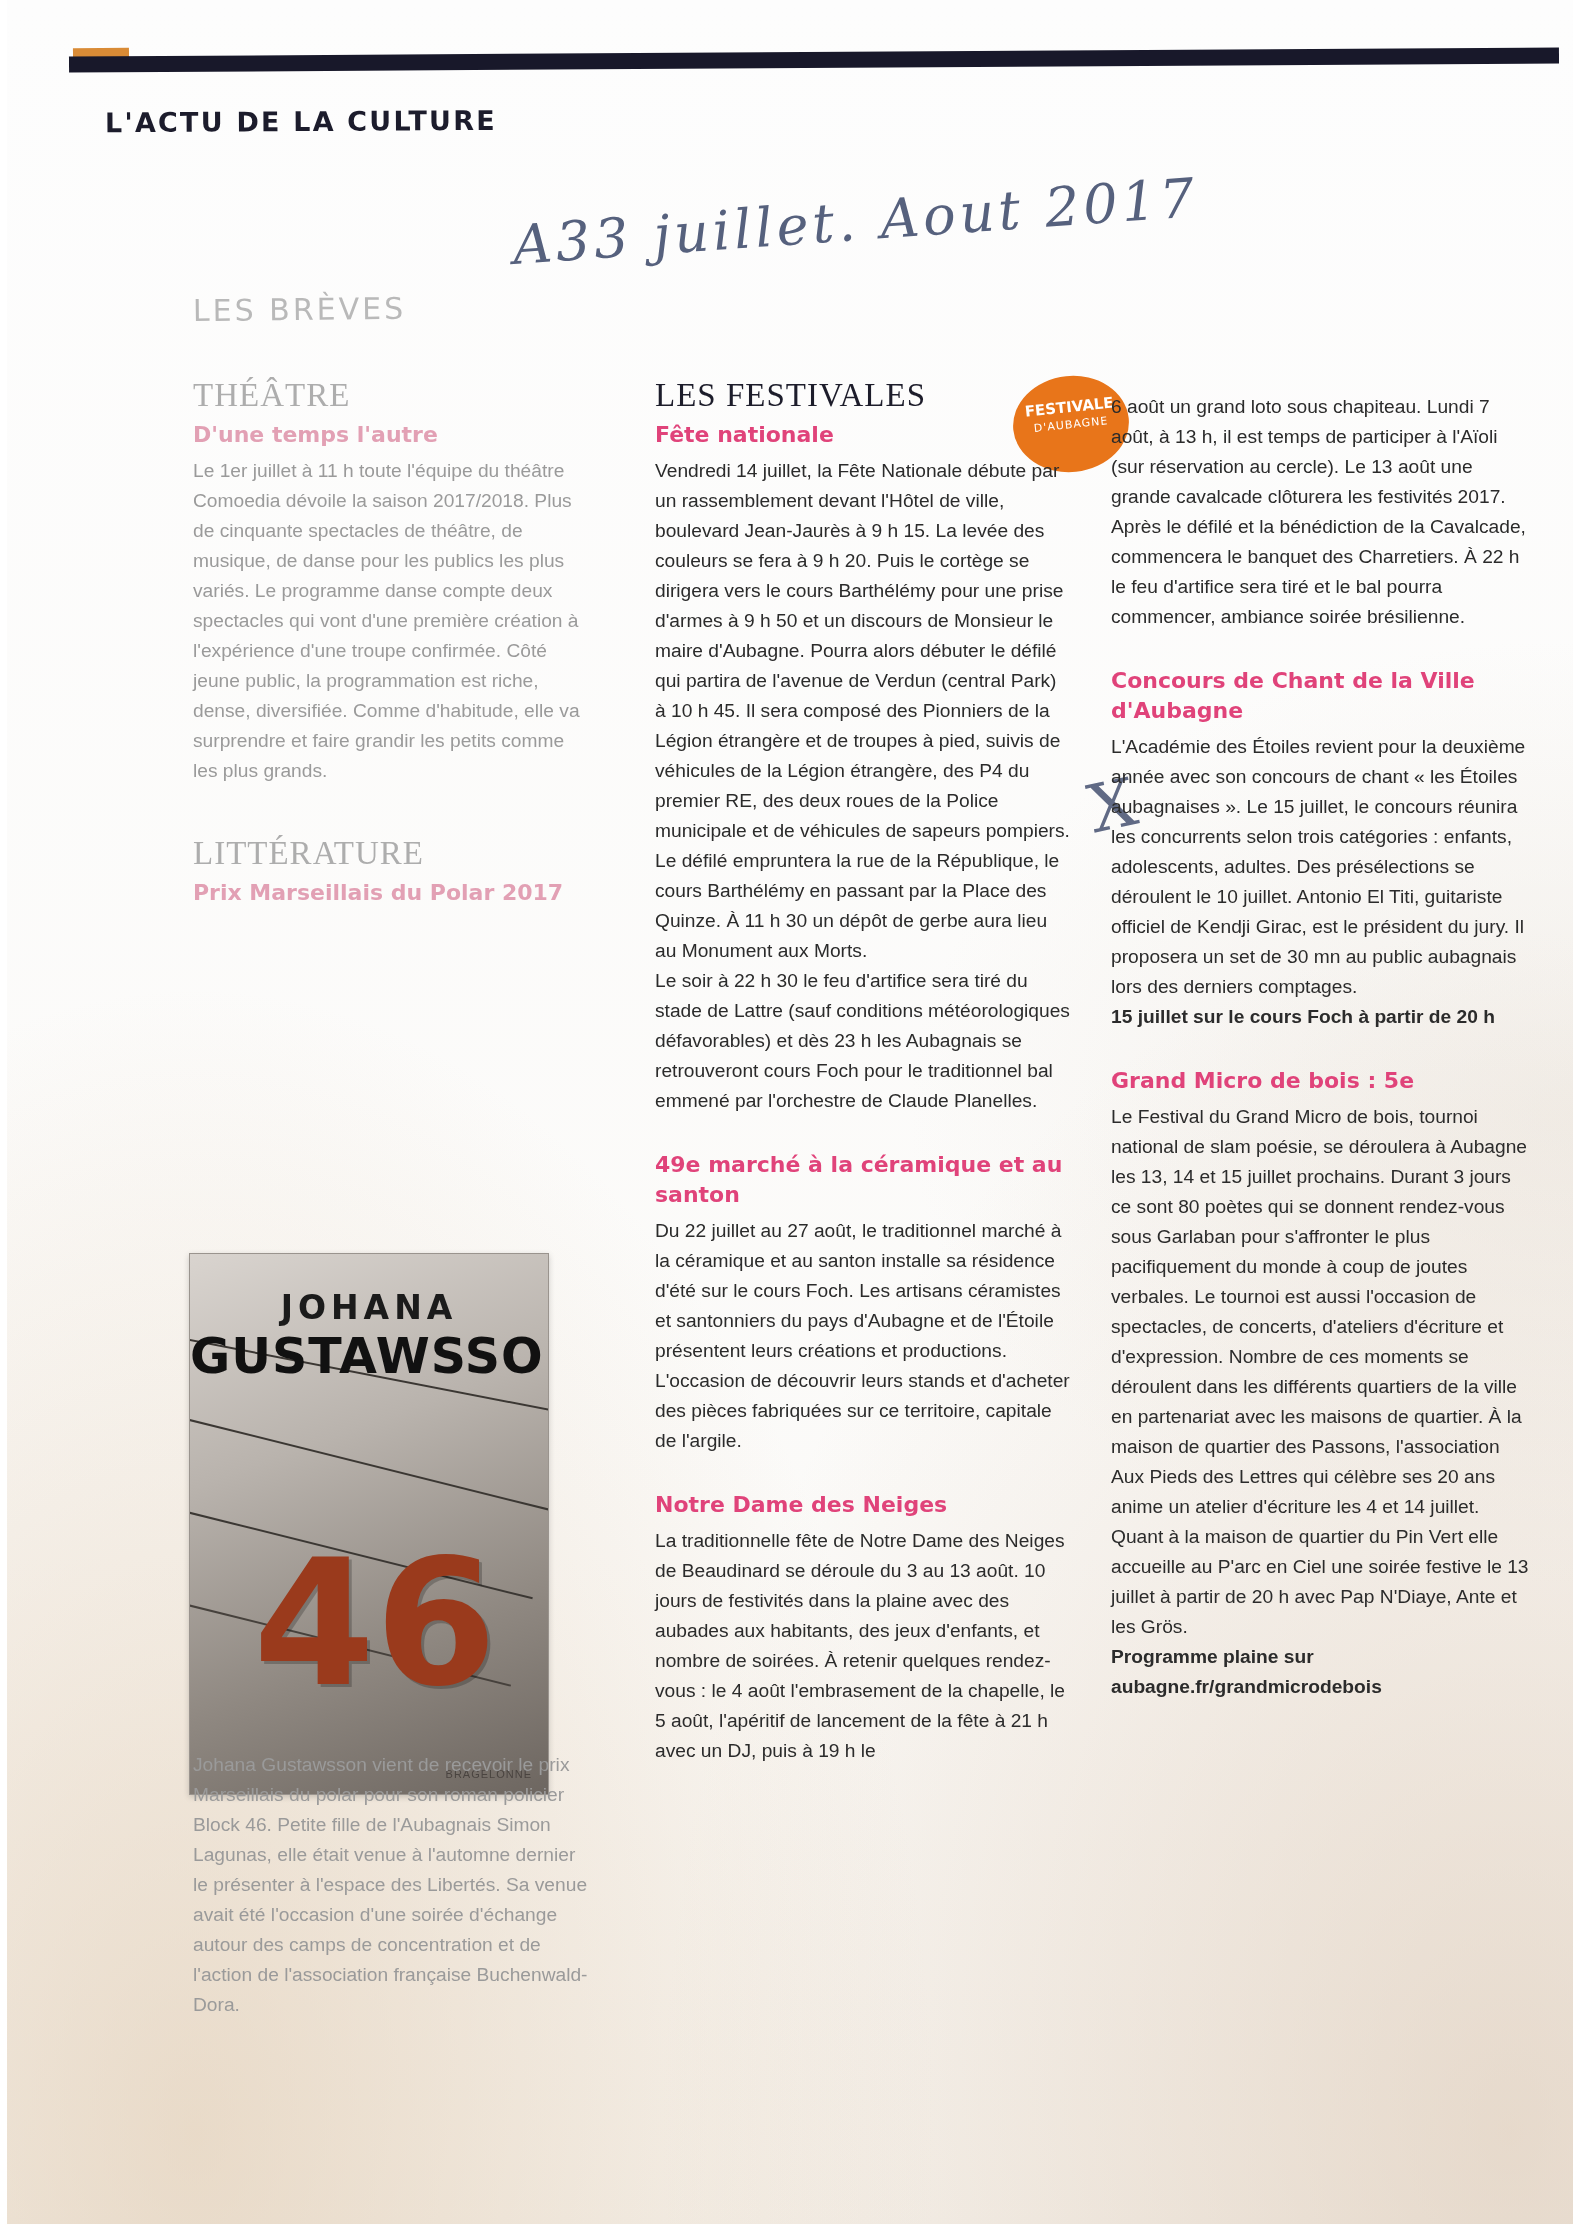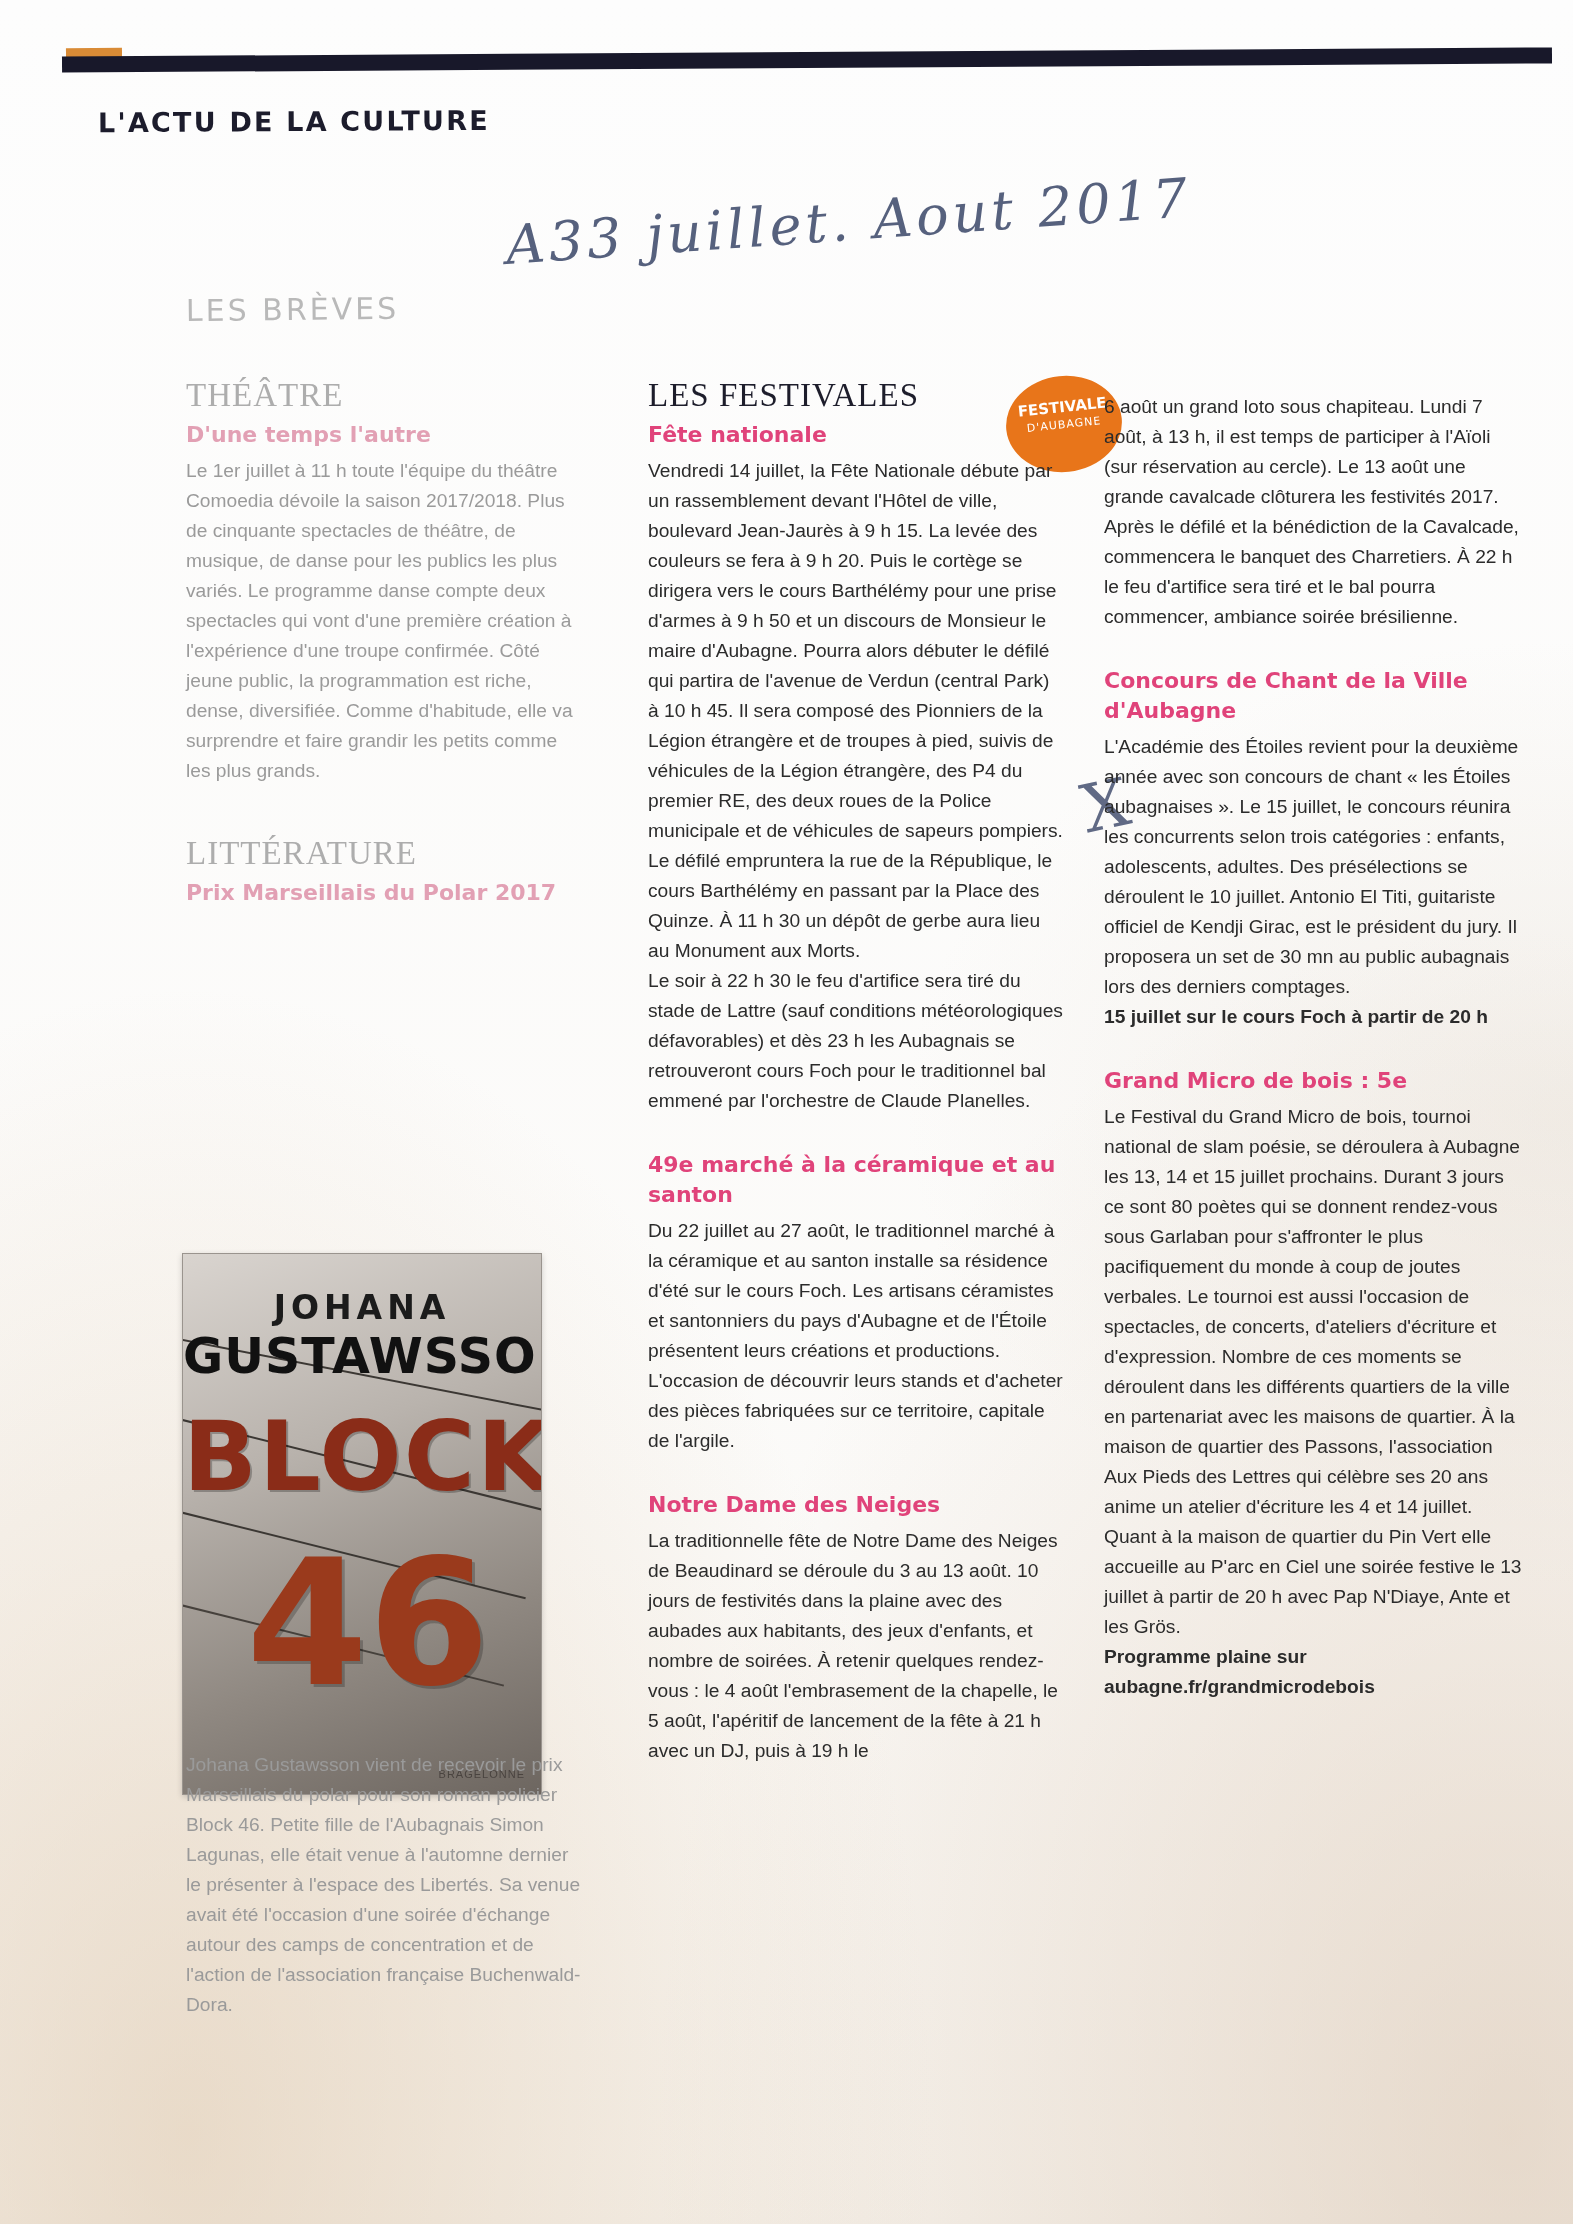--- a/index.html
+++ b/index.html
@@ -17,20 +17,21 @@
 
   
   .page {
     position: absolute;
     inset: 0;
     background:
       radial-gradient(ellipse at 12% 96%, rgba(221,198,170,0.55) 0%, rgba(255,255,255,0) 38%),
       radial-gradient(ellipse at 96% 96%, rgba(214,192,170,0.5) 0%, rgba(255,255,255,0) 40%),
       radial-gradient(ellipse at 100% 50%, rgba(236,230,222,0.6) 0%, rgba(255,255,255,0) 30%),
       linear-gradient(180deg, #fdfdfd 0%, #fbfaf8 70%, #f6f2ec 100%);
+    margin-left: 7px;
   }
 
   
   .top-rule {
     position: absolute;
     left: 62px;
     top: 52px;
     width: 1490px;
     height: 16px;
     background: #18182a;
@@ -236,21 +237,20 @@
     <div class="gap-l"></div>
     <h2 class="head">LITTÉRATURE</h2>
     <h3 class="sub">Prix Marseillais du Polar 2017</h3>
   </div>
 
   <div class="book">
     <div class="wire2"></div>
     <div class="wire"></div>
     <div class="author1">JOHANA</div>
     <div class="author2">GUSTAWSSON</div>
-    <div class="title">BLOCK</div>
     <div class="num">46</div>
     <div class="pub">BRAGELONNE</div>
   </div>
 
   <div class="col faded" style="left:186px; top:1750px; width:400px;">
     <p>Johana Gustawsson vient de recevoir le prix Marseillais du polar pour son roman policier Block 46. Petite fille de l'Aubagnais Simon Lagunas, elle était venue à l'automne dernier le présenter à l'espace des Libertés. Sa venue avait été l'occasion d'une soirée d'échange autour des camps de concentration et de l'action de l'association française Buchenwald-Dora.</p>
   </div>
 
   <div class="col col2">
     <h2 class="head">LES FESTIVALES</h2>

